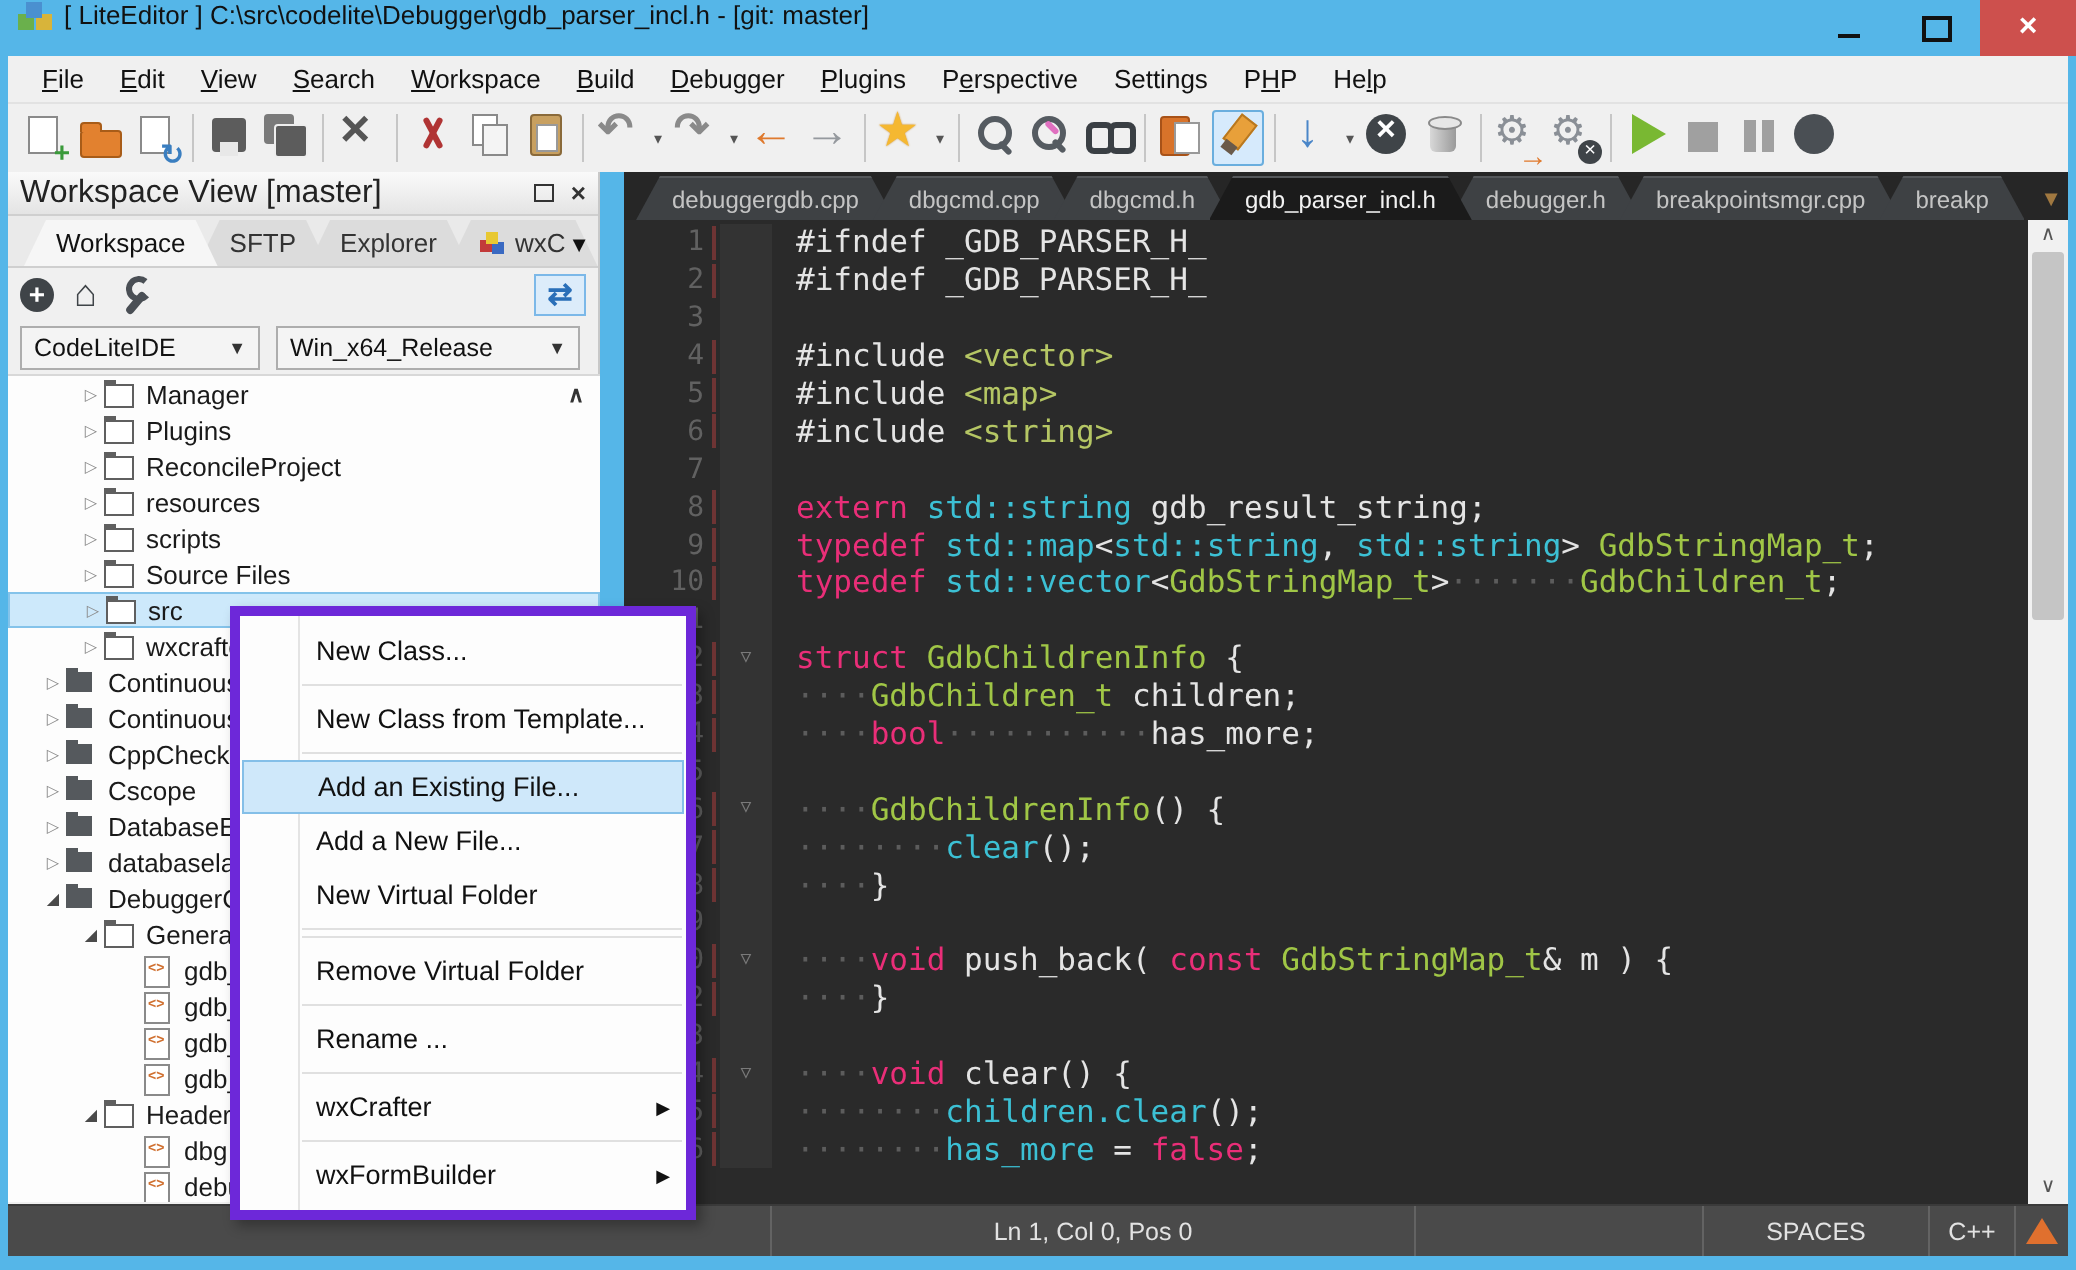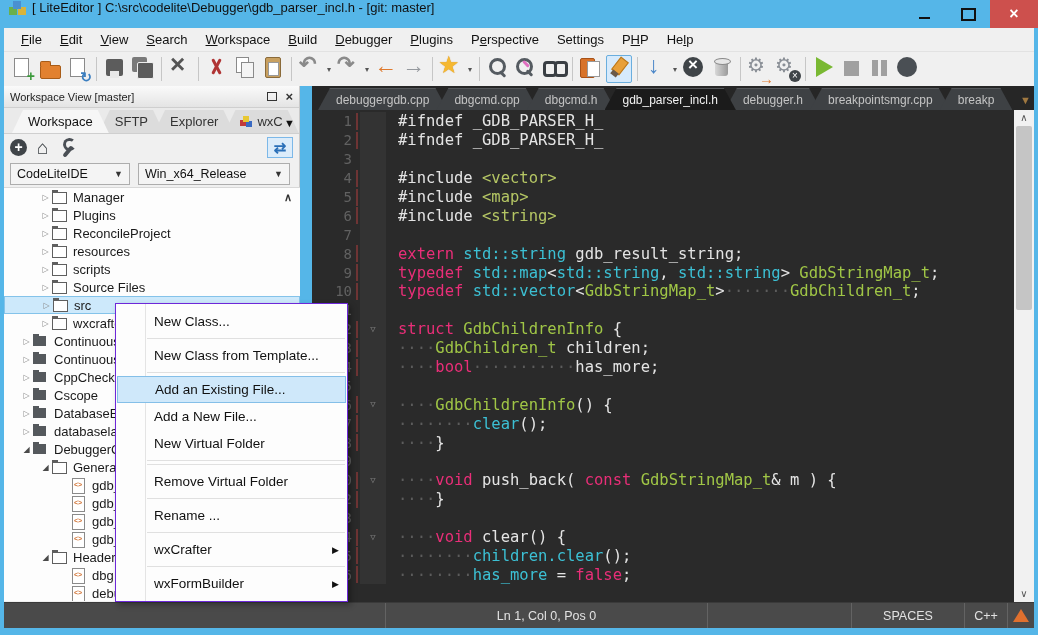--- a/index.html
+++ b/index.html
@@ -72,21 +72,21 @@
   .stop-build-icon::after { content:"\00D7"; position:absolute; right:-1px; bottom:1px; width:12px; height:12px; background:#3f4448; color:#fff; border-radius:50%; font-size:10px; line-height:12px; text-align:center; }
   .run-icon::before { content:""; position:absolute; left:5px; top:2px; width:0; height:0; border-top:10px solid transparent; border-bottom:10px solid transparent; border-left:17px solid #79b832; }
   .stop-exec-icon::before { content:""; position:absolute; left:5px; top:6px; width:15px; height:15px; background:#a0a0a0; }
   .pause-icon::before { content:""; position:absolute; left:5px; top:5px; width:6px; height:16px; background:#a0a0a0; }
   .pause-icon::after { content:""; position:absolute; left:14px; top:5px; width:6px; height:16px; background:#a0a0a0; }
   .debug-icon::before { content:""; position:absolute; left:2px; top:2px; width:20px; height:20px; background:#4a4f54; border-radius:50%; }
 
   
   #panel { position:absolute; left:4px; top:86px; width:296px; height:516px; background:#f0f0f0; border-right:1px solid #c8c8c8; }
   #panel-caption { height:22px; background:linear-gradient(#fafafa,#e4e4e4); border-bottom:1px solid #cfcfcf; display:flex; align-items:center; padding:0 6px; }
-  #panel-caption .cap-text { font-size:11px; color:#222; }
+  #panel-caption .cap-text { font-size:16px; color:#222; }
   #panel-caption .cap-btns { margin-left:auto; display:flex; gap:8px; align-items:center; }
   .cap-max { width:10px; height:9px; border:1.5px solid #333; }
   .cap-close { font-size:13px; font-weight:bold; color:#333; line-height:10px; }
   #panel-tabs { height:26px; display:flex; align-items:flex-end; padding-left:8px; position:relative; background:#eaeaea; border-bottom:1px solid #cfcfcf; }
   .ptab { height:23px; padding:0 16px; font-size:13px; color:#333; background:#dcdcdc; display:flex; align-items:center; gap:5px; clip-path:polygon(0 100%, 11px 0, calc(100% - 11px) 0, 100% 100%); margin-right:-10px; }
   .ptab.active { background:#f6f6f6; color:#111; z-index:2; }
   .ptab .wx-ic { width:12px; height:12px; position:relative; }
   .ptab .wx-ic::before { content:""; position:absolute; left:0; top:4px; width:6px; height:6px; background:#c23a3a; box-shadow:6px 1px 0 #3a6ac2; }
   .ptab .wx-ic::after { content:""; position:absolute; left:3px; top:0; width:6px; height:6px; background:#e8c832; }
   #ptab-chevron { position:absolute; right:4px; bottom:4px; font-size:11px; color:#111; font-weight:bold; }
@@ -130,21 +130,21 @@
   .lmark { width:4px; height:17px; flex:none; }
   .lmark.on { box-shadow:inset 2px 0 0 #6e3434; }
   .fold { width:26px; flex:none; background:#333333; height:18.9px; text-align:center; color:#7a7a7a; font-size:9px; line-height:18px; }
   .ltext { padding-left:12px; white-space:pre; }
   #edscroll { position:absolute; left:702px; top:24px; width:20px; height:492px; background:#f1f1f1; }
   #edscroll .sbtn { height:16px; text-align:center; font-size:10px; color:#555; line-height:16px; }
   #edscroll .sthumb { position:absolute; left:2px; right:2px; top:16px; height:184px; background:#c5c5c5; border-radius:2px; }
   #edscroll .sbtn.down { position:absolute; bottom:0; left:0; right:0; }
 
   
-  #ctxmenu { position:absolute; left:115px; top:303px; width:233px; background:#fdfdfd; border:1px solid #6d28d9; box-shadow:3px 3px 6px rgba(0,0,0,.3); z-index:50; padding:4px 0; }
+  #ctxmenu { position:absolute; left:115px; top:303px; width:233px; background:#fdfdfd; border:5px solid #6d28d9; box-shadow:3px 3px 6px rgba(0,0,0,.3); z-index:50; padding:4px 0; }
   #ctxmenu::before { content:""; position:absolute; left:29px; top:0; bottom:0; width:1px; background:#e4e4e4; }
   .cm-item { height:27px; display:flex; align-items:center; padding-left:38px; padding-right:8px; font-size:13.5px; color:#111; position:relative; }
   .cm-item.hl { background:#cfe8fa; border:1px solid #84bfe8; margin:0 1px; padding-left:37px; }
   .cm-sub { margin-left:auto; font-size:9px; color:#111; }
   .cm-sep { height:1px; background:#e0e0e0; margin:3px 2px 3px 31px; }
 
   
   #statusbar { position:absolute; left:4px; top:602px; width:1030px; height:26px; background:#4a4a4a; border-top:1px solid #3a3a3a; display:flex; align-items:stretch; color:#e2e2e2; font-size:12.5px; }
   .sb-seg { display:flex; align-items:center; justify-content:center; border-right:1px solid #636363; }
   .sb-warn { width:26px; display:flex; align-items:center; justify-content:center; border-right:none; }

